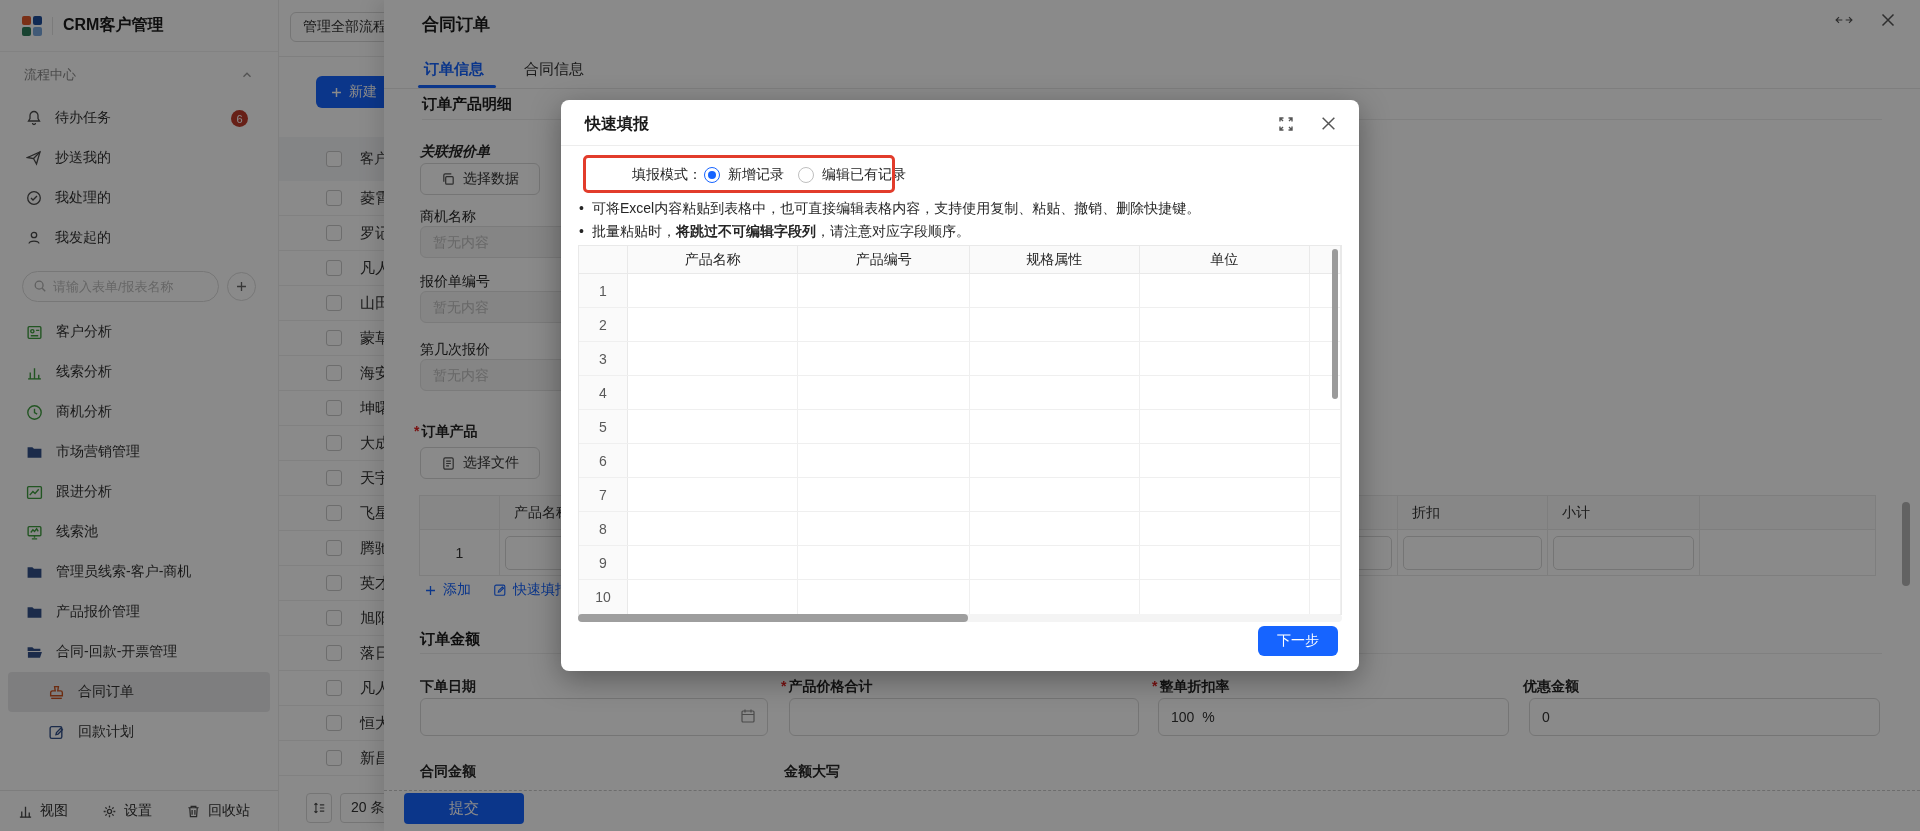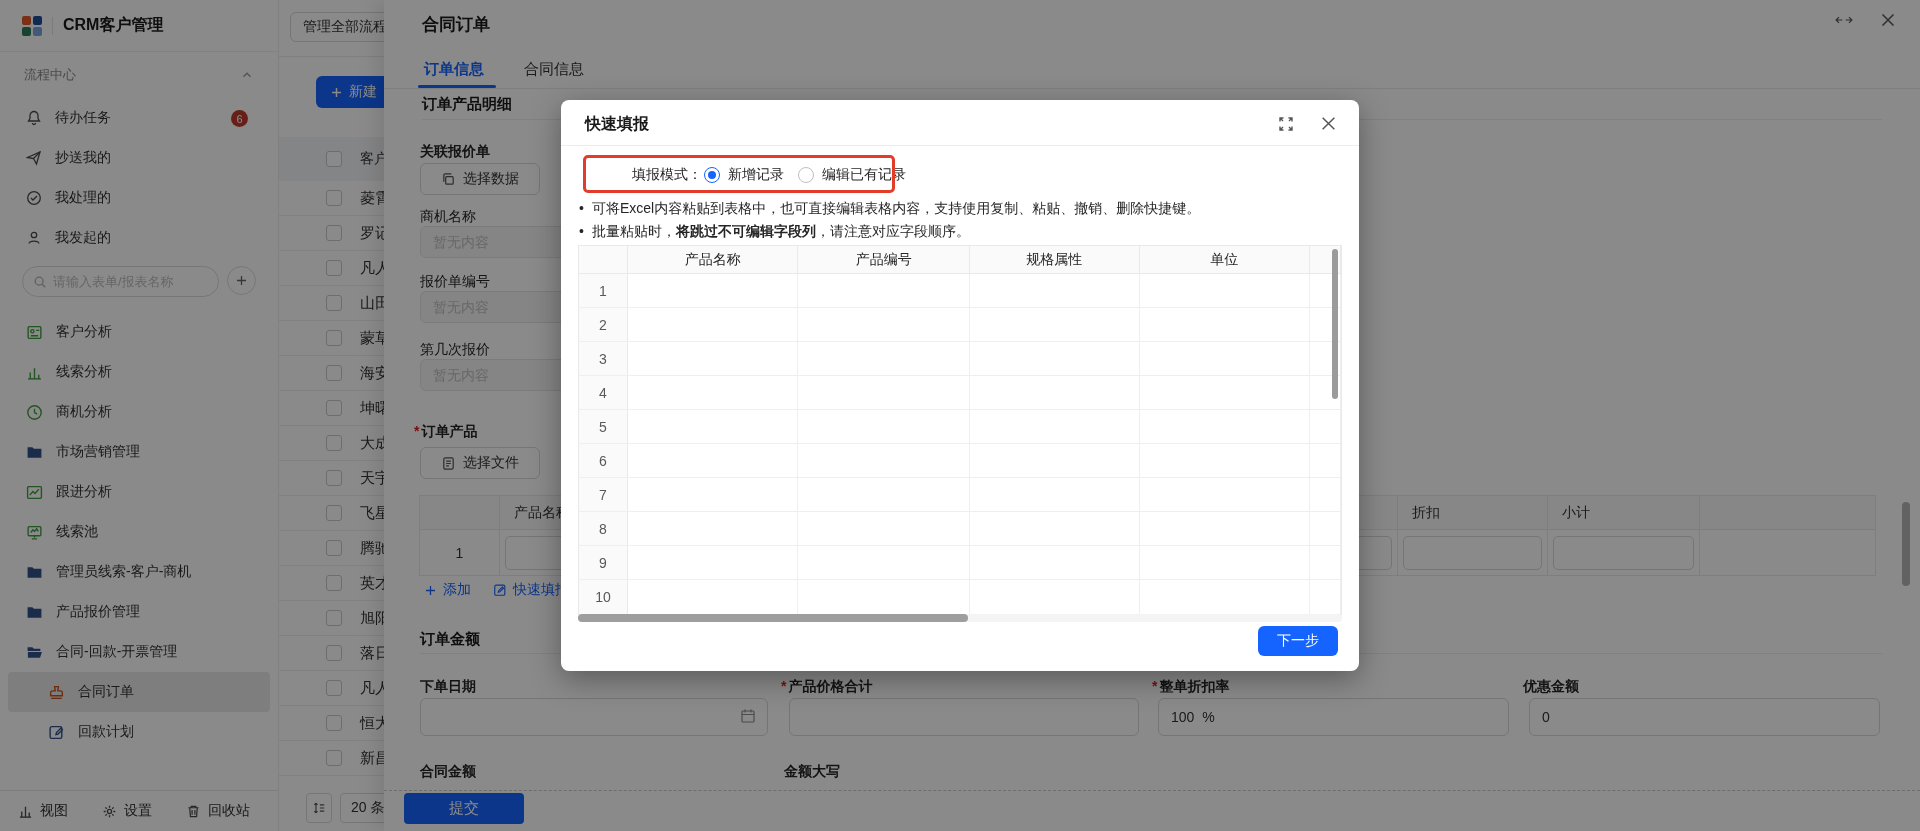--- a/index.html
+++ b/index.html
@@ -15,21 +15,21 @@
   .logo i:nth-child(1){background:#e2592b}
   .logo i:nth-child(2){background:#1f4e9c}
   .logo i:nth-child(3){background:#2e7d5b}
   .logo i:nth-child(4){background:#79a7dc}
   .logo-div { width:1px; height:18px; background:#e3e3e3; }
   .app-title { font-size:16px; font-weight:700; color:#1a1a1a; }
   .sb-sec { height:46px; display:flex; align-items:center; justify-content:space-between; padding:0 24px; color:#8a8a8a; font-size:13px; }
   .s-item { height:40px; display:flex; align-items:center; gap:13px; padding:0 26px; font-size:14px; color:#333; position:relative; cursor:pointer; }
   .s-item svg { flex:0 0 auto; color:#4a4a4a; }
   .badge { position:absolute; right:30px; top:12px; min-width:17px; height:17px; border-radius:9px; background:#bf3b2c; color:#fff; font-size:11px; display:flex; align-items:center; justify-content:center; padding:0 4px; }
-  .sb-search { margin:8px 0 4px 0; padding:0 22px; height:40px; display:flex; align-items:flex-start; gap:8px; }
+  .sb-search { margin:8px 0 4px 0; padding:0 22px; height:40px; display:flex; align-items:center; gap:8px; }
   .search-box { flex:1; height:31px; border:1px solid #dcdcdc; border-radius:16px; display:flex; align-items:center; padding:0 10px; gap:6px; background:#fff; }
   .search-box input { border:none; outline:none; width:100%; font-size:13px; color:#333; background:transparent; font-family:inherit; }
   .search-box input::placeholder { color:#bdbdbd; }
   .plus-circle { width:29px; height:29px; border:1px solid #dcdcdc; border-radius:50%; display:flex; align-items:center; justify-content:center; color:#666; cursor:pointer; background:#fff; }
   .m-list { margin-top:6px; }
   .m-item { height:40px; display:flex; align-items:center; gap:13px; padding:0 26px; font-size:14px; color:#333; cursor:pointer; }
   .m-item.green svg { color:#3f9d3f; }
   .m-item.navy svg { color:#33518a; }
   .m-item.indent { padding-left:48px; }
   .m-item.active { background:#e9e9eb; border-radius:4px; margin:0 8px; padding-left:40px; }
@@ -434,21 +434,21 @@
         </span>
     </div>
     <div class="tab t1">订单信息</div>
     <div class="tab t2">合同信息</div>
     <div class="tab-underline"></div>
     <div class="tabbar"></div>
 
     <div class="sec-title" style="left:38px;top:95px;">订单产品明细</div>
     <div class="hr" style="left:38px;top:119px;width:1460px;"></div>
 
-    <div class="flabel b" style="left:36px;top:143px;">关联报价单</div>
+    <div class="flabel b" style="left:36px;top:143px;font-style:italic;">关联报价单</div>
     <button class="wbtn" style="left:36px;top:163px;width:120px;">
       <svg width="15" height="15" viewBox="0 0 16 16" fill="none" stroke="#555" stroke-width="1.3">
           <rect x="5" y="5" width="8" height="8" rx="1"></rect>
           <path d="M3 10.5V3.5A1.5 1.5 0 0 1 4.5 2H11"></path>
         </svg>
       <span>选择数据</span>
     </button>
 
     <div class="flabel" style="left:36px;top:208px;">商机名称</div>
     <input class="dis-input" style="left: 36px; top: 226px;" placeholder="暂无内容">

